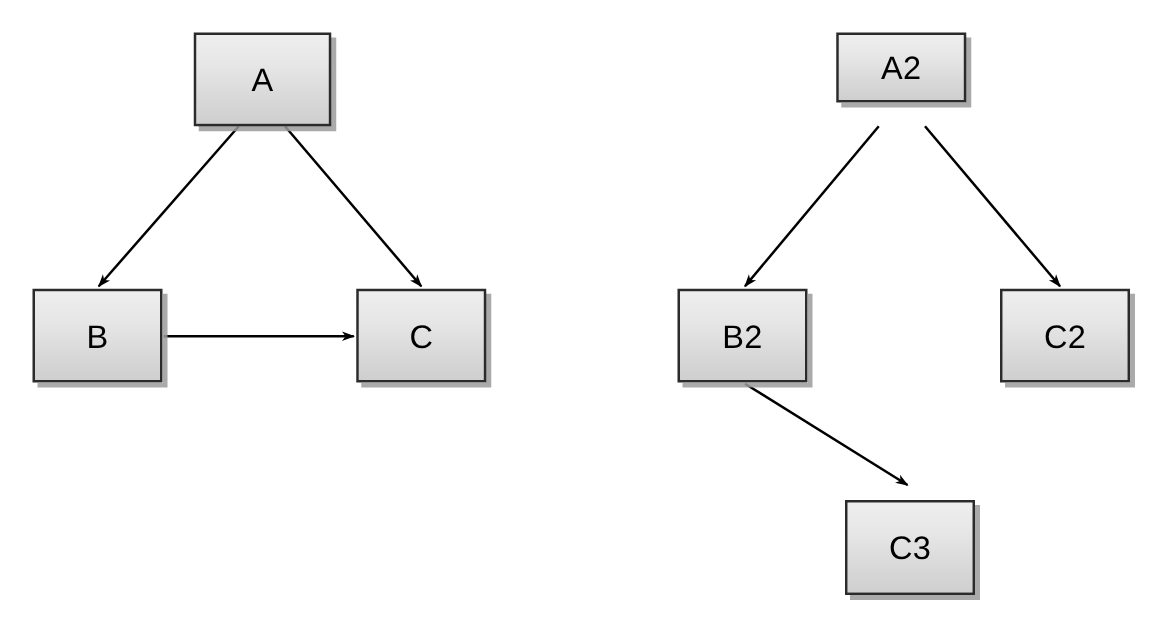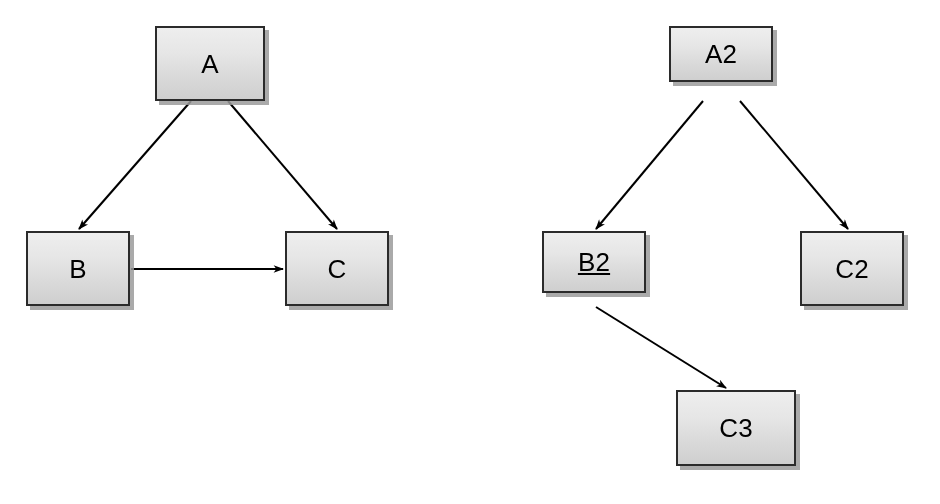--- a/index.html
+++ b/index.html
@@ -69,24 +69,24 @@
       </div>
       <div class="node" style="left: 26px; top: 231px; width: 104px; height: 75px;">
         <span class="node-label">B</span>
       </div>
       <div class="node" style="left: 285px; top: 231px; width: 104px; height: 75px;">
         <span class="node-label">C</span>
       </div>
       <div class="node" style="left: 669px; top: 26px; width: 104px; height: 56px;">
         <span class="node-label">A2</span>
       </div>
-      <div class="node" style="left: 542px; top: 231px; width: 104px; height: 62px; text-decoration: underline;">
+      <div class="node" style="left: 542px; top: 231px; width: 104px; height: 75px;">
         <span class="node-label">B2</span>
       </div>
       <div class="node" style="left: 800px; top: 231px; width: 104px; height: 75px; text-align: center;">
         <span class="node-label">C2</span>
       </div>
-      <div class="node" style="left: 676px; top: 390px; width: 120px; height: 76px;">
+      <div class="node" style="left: 676px; top: 400px; width: 104px; height: 76px;">
         <span class="node-label">C3</span>
       </div>
     </div>
 
 </div>
 
 </body></html>

